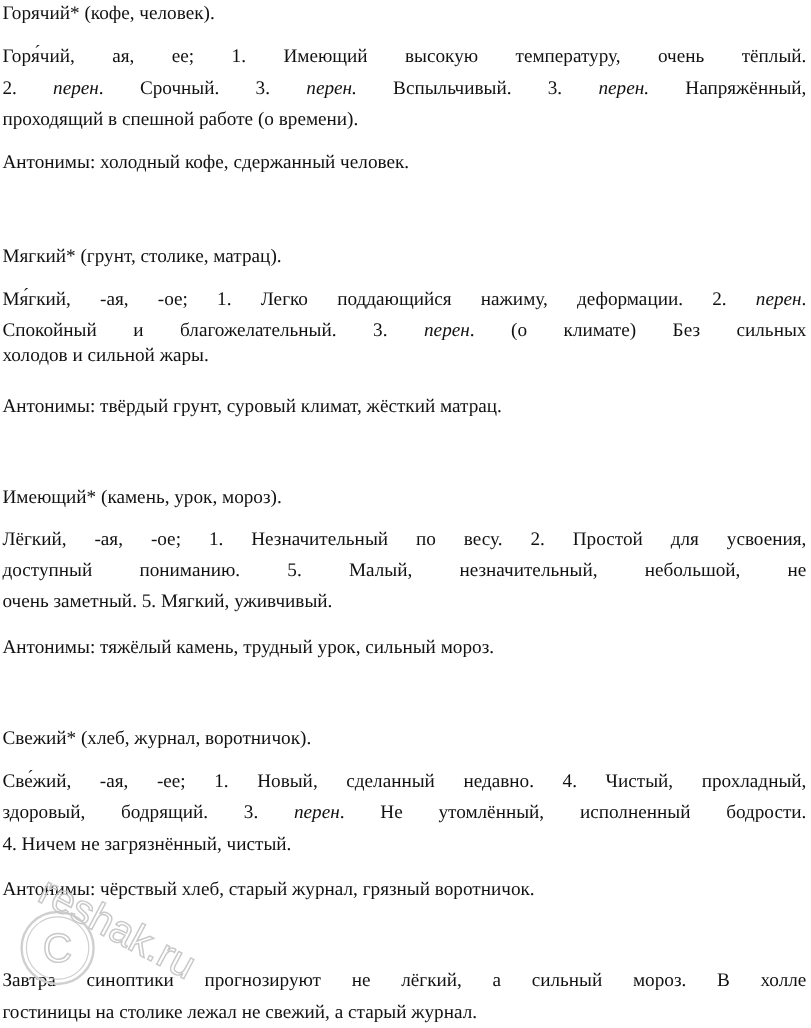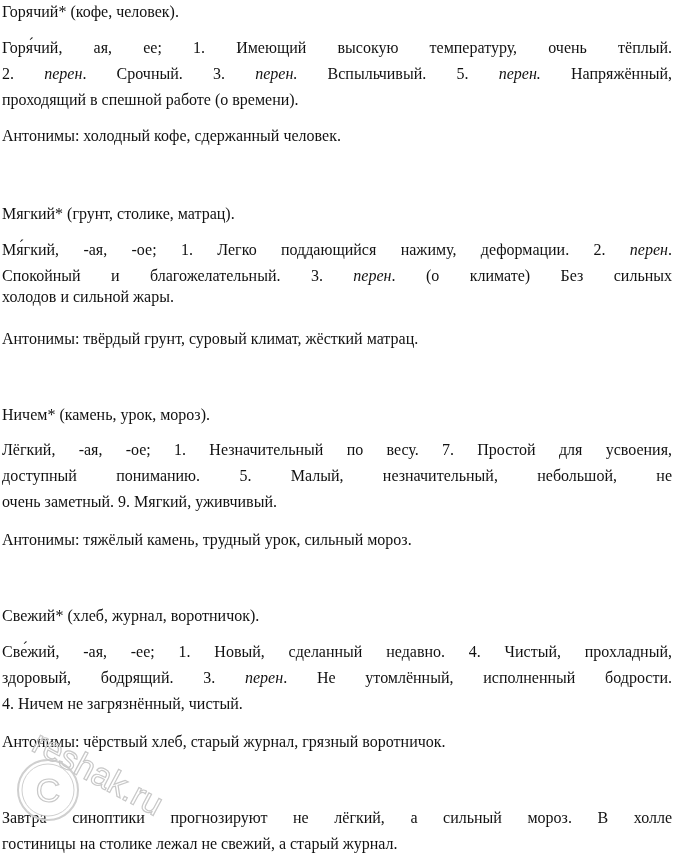--- a/index.html
+++ b/index.html
@@ -9,39 +9,39 @@
   .just { text-align:justify; text-align-last:justify; white-space:normal; }
   em { }
   .wm { position:absolute; left:8px; top:690px; width:180px; height:140px; pointer-events:none; }
 </style>
 </head>
 <body>
 
 <div class="line" style="top:0px">Горячий* (кофе, человек).</div>
 <div class="line just" style="top:36px">Горя́чий, ая, ее; 1. Имеющий высокую температуру, очень тёплый.</div>
 <div class="line just" style="top:62px">
-  <span>2. </span><em>перен</em><span>. Срочный. 3. </span><em>перен.</em><span> Вспыльчивый. 5. </span><em>перен.</em><span> Напряжённый,</span>
+  <span>2. </span><em>перен</em><span>. Срочный. 3. </span><em>перен.</em><span> Вспыльчивый. 3. </span><em>перен.</em><span> Напряжённый,</span>
 </div>
 <div class="line" style="top:88px">проходящий в спешной работе (о времени).</div>
 <div class="line" style="top:124px">Антонимы: холодный кофе, сдержанный человек.</div>
 
 <div class="line" style="top:202px">Мягкий* (грунт, столике, матрац).</div>
 <div class="line just" style="top:238px">
   <span>Мя́гкий, -ая, -ое; 1. Легко поддающийся нажиму, деформации. 2. </span><em>перен</em><span>.</span>
 </div>
 <div class="line just" style="top:264px">
   <span>Спокойный и благожелательный. 3. </span><em>перен</em><span>. (о климате) Без сильных</span>
 </div>
 <div class="line" style="top:285px">холодов и сильной жары.</div>
 <div class="line" style="top:327px">Антонимы: твёрдый грунт, суровый климат, жёсткий матрац.</div>
 
-<div class="line" style="top:403px">Ничем* (камень, урок, мороз).</div>
-<div class="line just" style="top:438px">Лёгкий, -ая, -ое; 1. Незначительный по весу. 7. Простой для усвоения,</div>
+<div class="line" style="top:403px">Имеющий* (камень, урок, мороз).</div>
+<div class="line just" style="top:438px">Лёгкий, -ая, -ое; 1. Незначительный по весу. 2. Простой для усвоения,</div>
 <div class="line just" style="top:464px">доступный пониманию. 5. Малый, незначительный, небольшой, не</div>
-<div class="line" style="top:490px">очень заметный. 9. Мягкий, уживчивый.</div>
+<div class="line" style="top:490px">очень заметный. 5. Мягкий, уживчивый.</div>
 <div class="line" style="top:528px">Антонимы: тяжёлый камень, трудный урок, сильный мороз.</div>
 
 <div class="line" style="top:604px">Свежий* (хлеб, журнал, воротничок).</div>
 <div class="line just" style="top:640px">Све́жий, -ая, -ее; 1. Новый, сделанный недавно. 4. Чистый, прохладный,</div>
 <div class="line just" style="top:666px">
   <span>здоровый, бодрящий. 3. </span><em>перен</em><span>. Не утомлённый, исполненный бодрости.</span>
 </div>
 <div class="line" style="top:692px">4. Ничем не загрязнённый, чистый.</div>
 <div class="line" style="top:730px">Антонимы: чёрствый хлеб, старый журнал, грязный воротничок.</div>
 

